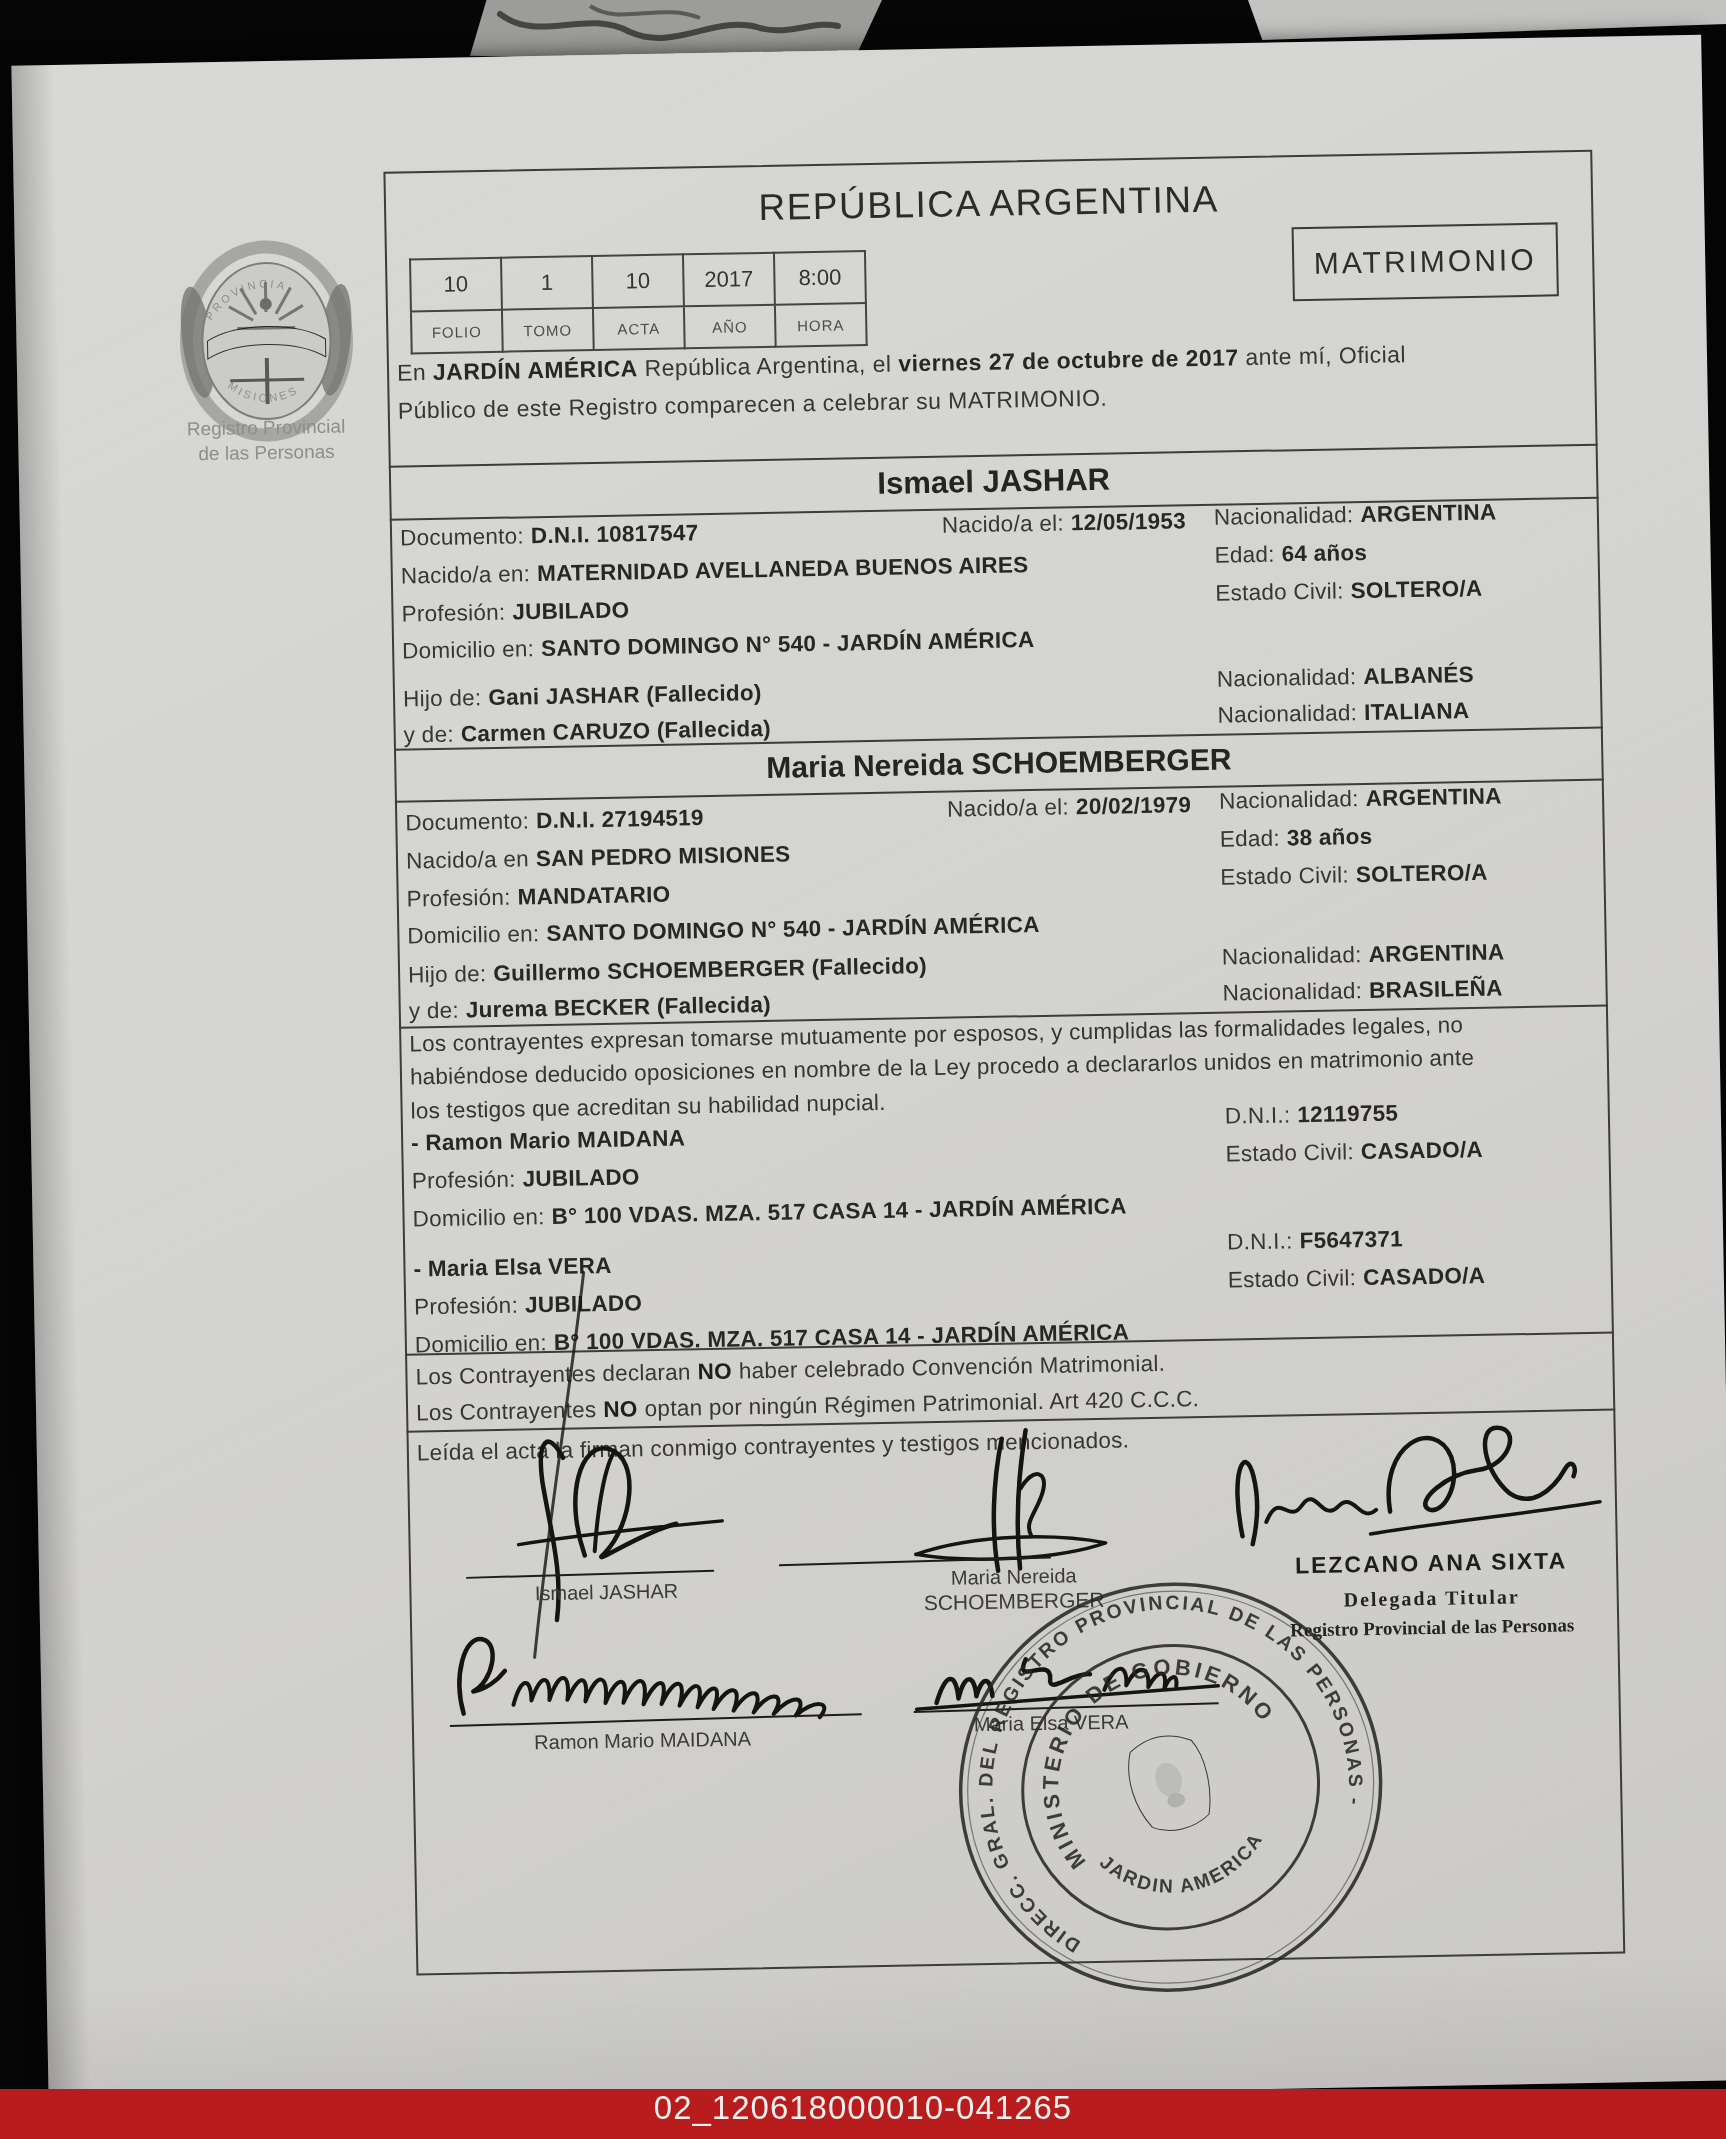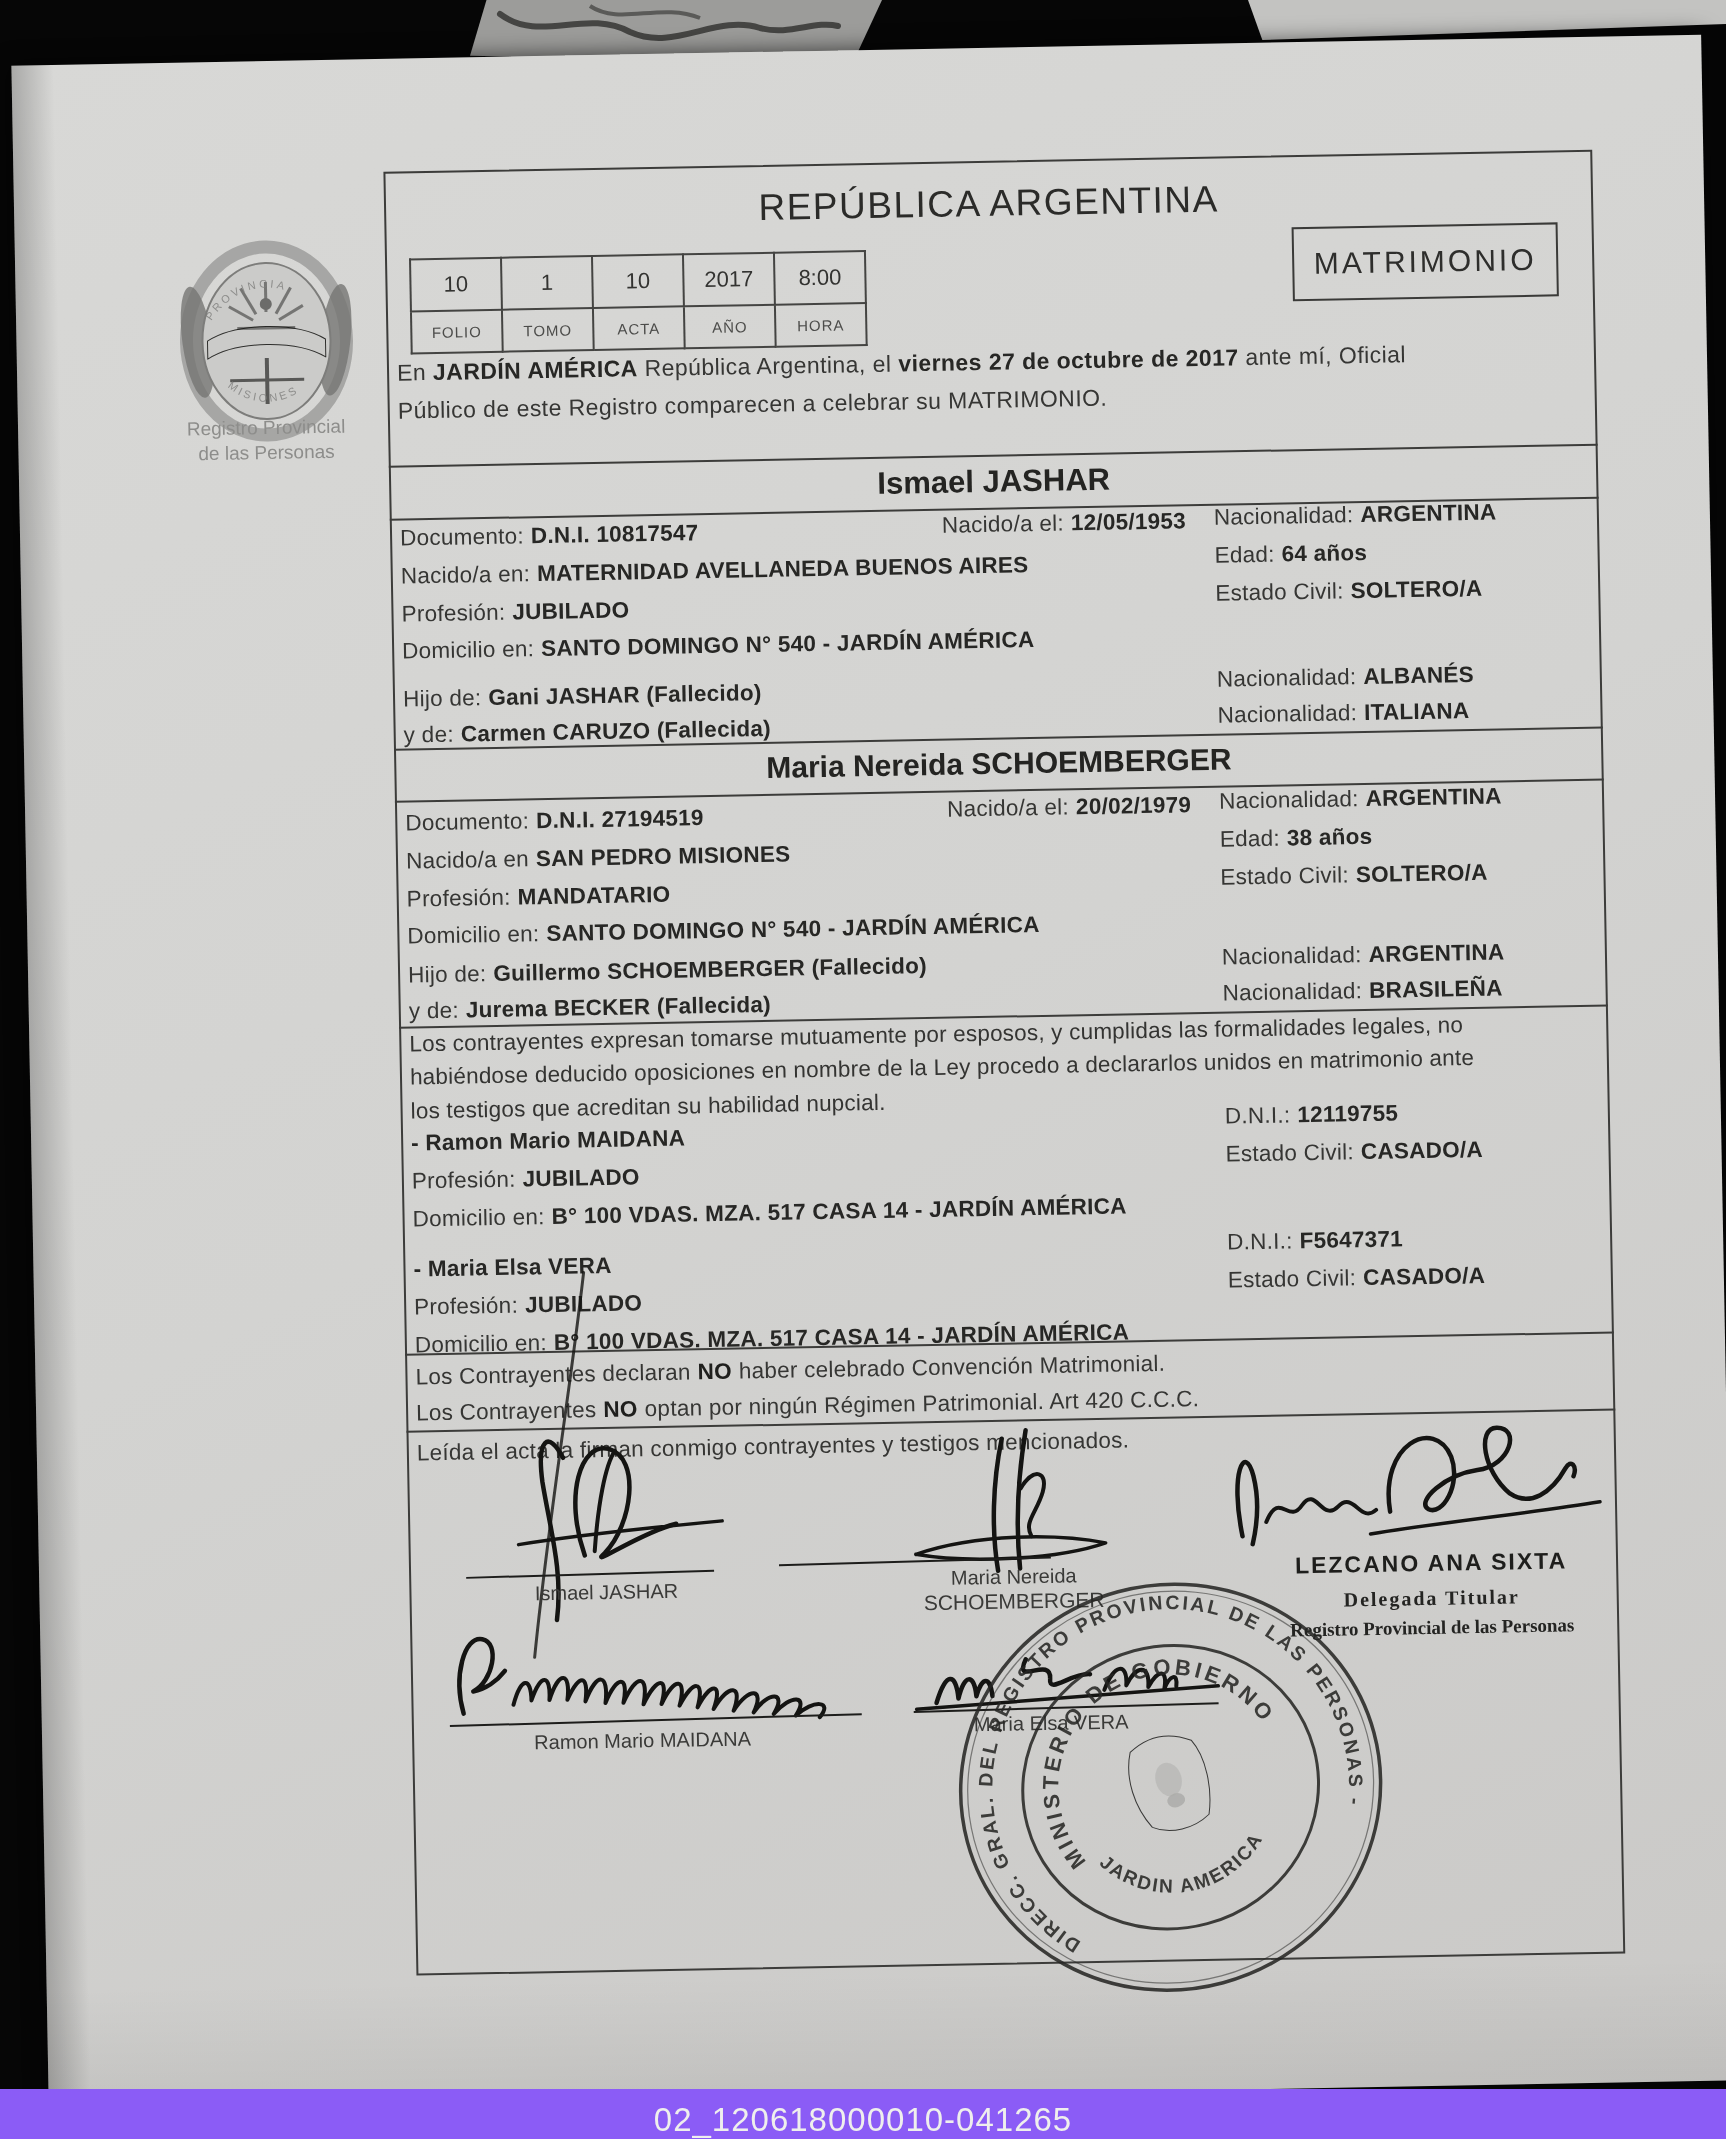--- a/index.html
+++ b/index.html
@@ -36,22 +36,22 @@
         text-align:center;font-weight:700;color:#242422;}
   .hline{position:absolute;left:-2px;right:-2px;height:0;border-top:2px solid #3c3c3a;}
   .intro{letter-spacing:.45px;font-size:23px;}
   .decl{font-size:22.5px;letter-spacing:.2px;color:#343432;}
   .sline{position:absolute;height:0;border-top:2.5px solid #1d1d1b;transform:rotate(-.6deg);}
   .cap{position:absolute;font-size:20px;color:#3a3a38;white-space:nowrap;}
   .capc{text-align:center;}
   .stampTxt{font-family:"Liberation Serif",serif;font-weight:700;color:#242422;}
   .sig{position:absolute;}
   .sig path{fill:none;stroke:#141412;stroke-linecap:round;stroke-linejoin:round;}
-  #codebar{position:absolute;left:0;bottom:0;width:100%;height:50px;background:#8b5cf6;z-index:6;
-           display:flex;align-items:flex-end;justify-content:center;}
+  #codebar{position:absolute;left:0;bottom:0;width:100%;height:50px;background:#b91c1c;z-index:6;
+           display:flex;align-items:flex-start;justify-content:center;}
   #codebar .code{font-size:33px;color:#efefed;letter-spacing:1px;}
   
   .embcap{position:absolute;font-size:19px;color:#8d8d8b;white-space:nowrap;}
 </style>
 </head>
 <body>
 
 <div id="scan">
   <div id="tab">
     <svg width="412" height="62">

